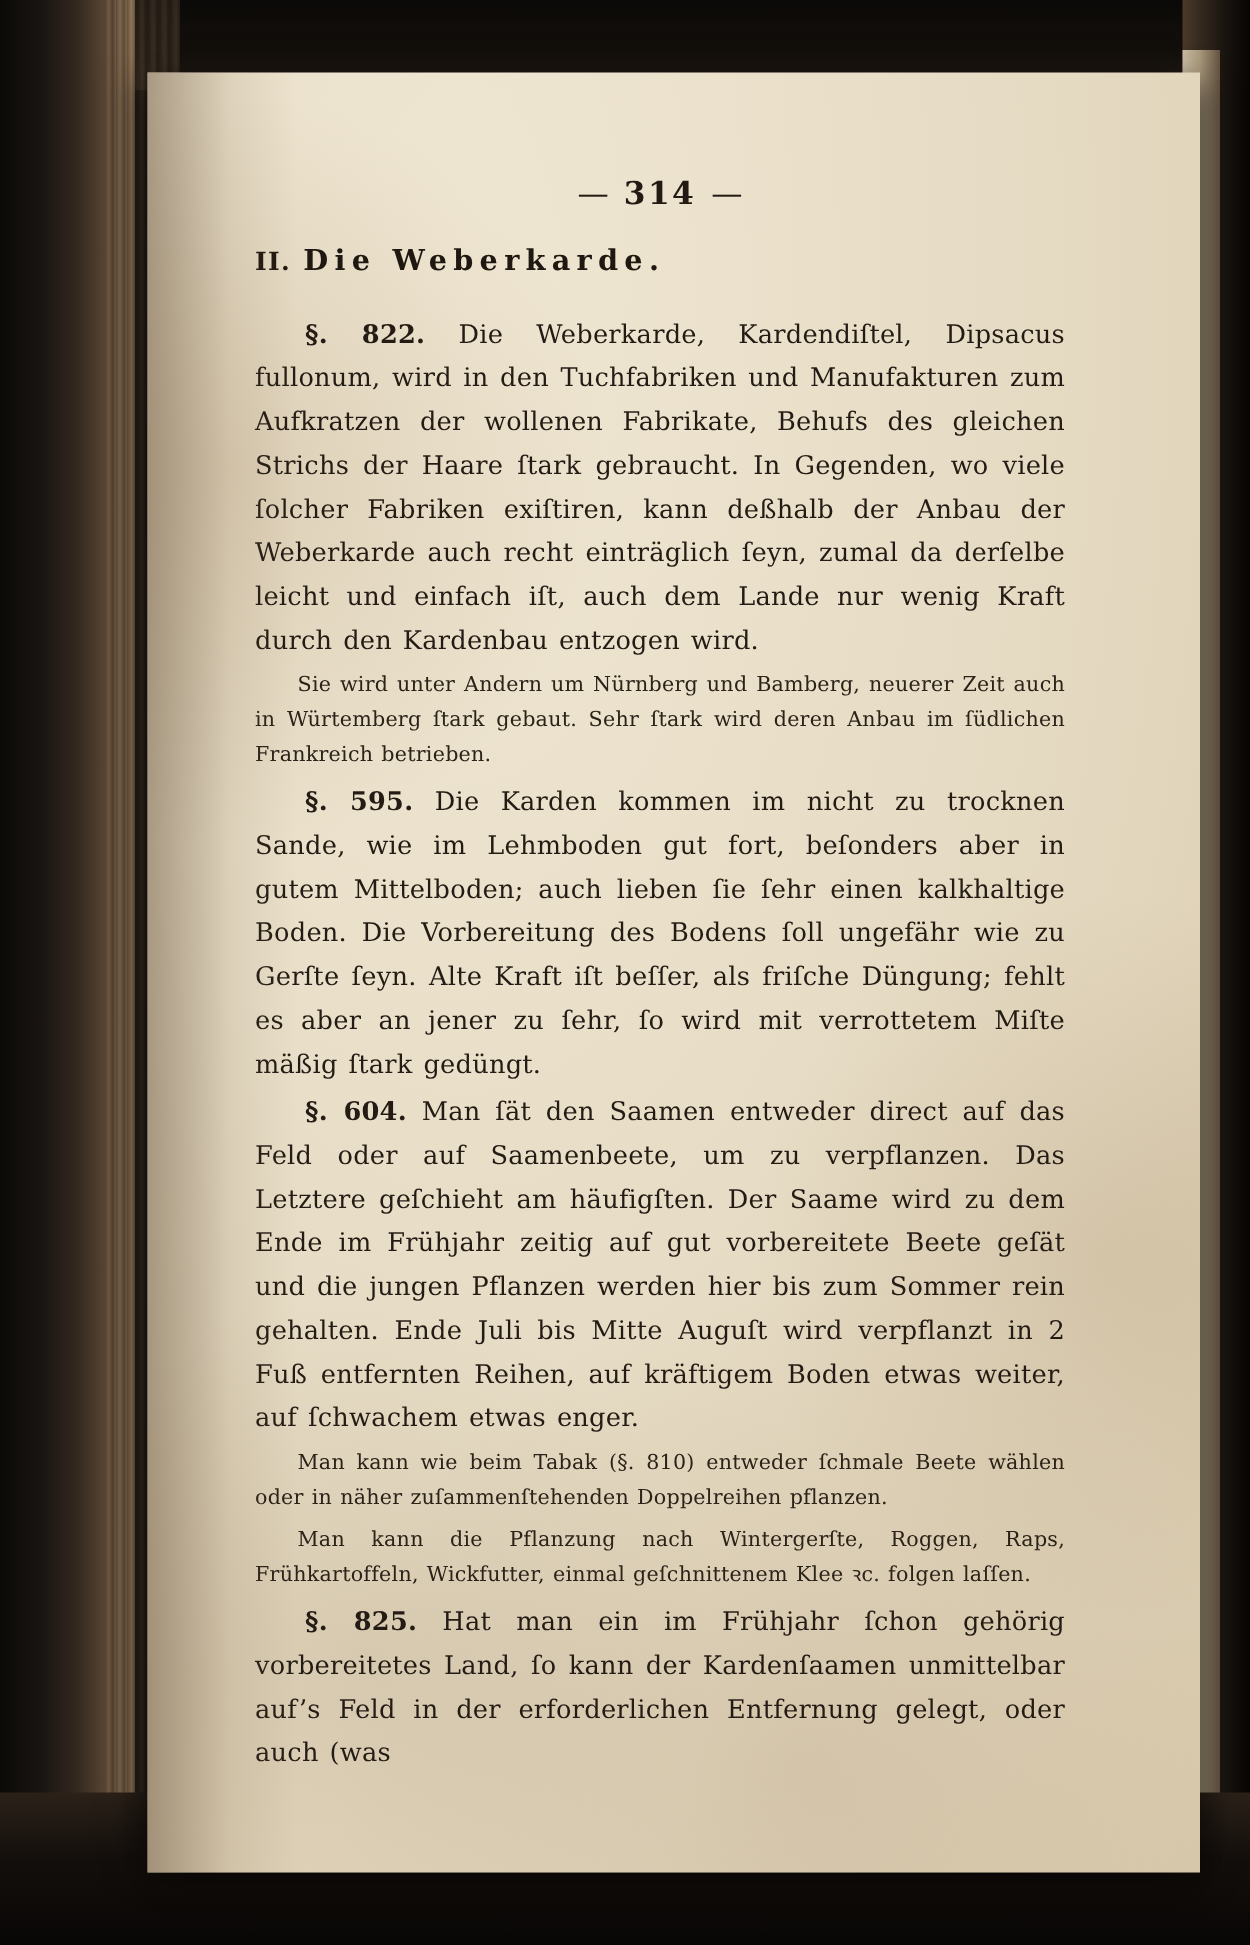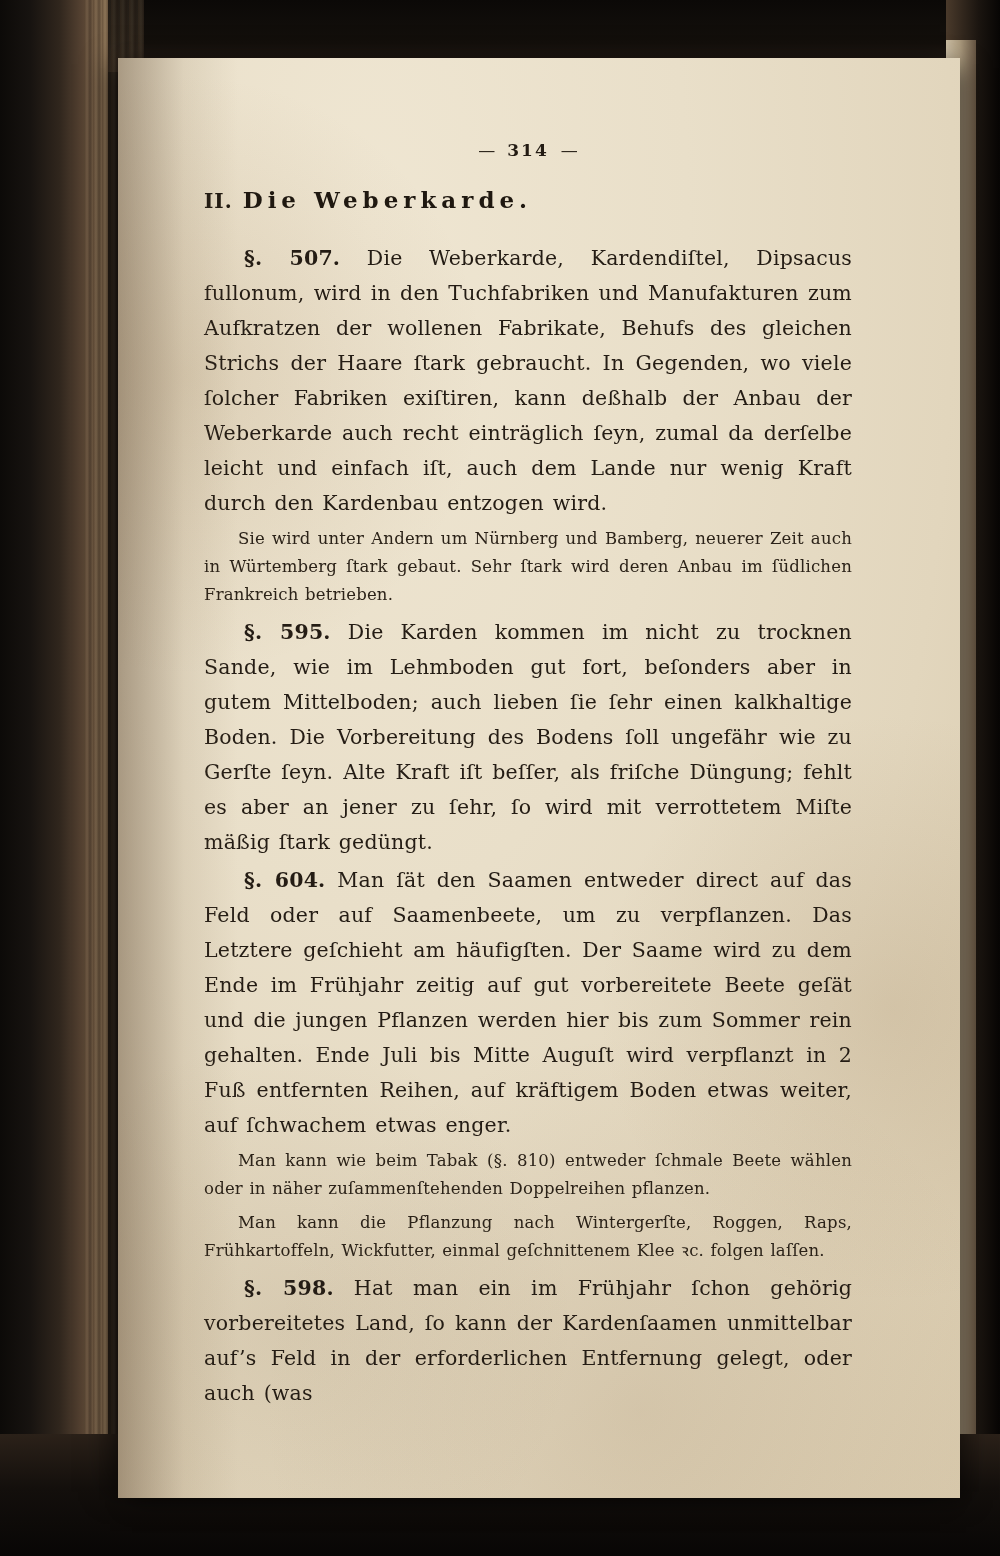--- a/index.html
+++ b/index.html
@@ -96,21 +96,21 @@
     left: 86px;
     top: 82px;
     width: 648px;
     color: #241c14;
   }
 
   
   .folio {
     text-align: center;
     font-family: "DejaVu Serif", serif;
-    font-size: 17px;
+    font-size: 25px;
     letter-spacing: 2px;
     color: #231b13;
     margin-bottom: 26px;
     font-weight: 600;
   }
   .folio .dash { font-weight: 400; letter-spacing: 0; padding: 0 12px; }
 
   .chapter-head {
     text-align: left;
     font-family: "DejaVu Serif", serif;
@@ -166,21 +166,21 @@
 
       <div class="folio">
         <span class="dash">—</span><span>314</span><span class="dash">—</span>
       </div>
 
       <div class="chapter-head">
         <span class="numeral">II.</span><span>Die Weberkarde.</span>
       </div>
 
       <p class="body">
-        <span class="sec">§. 507.</span>
+        <span class="sec">§. 822.</span>
         <span>Die Weberkarde, Kardendiſtel, Dipsacus fullonum, wird in den Tuchfabriken und Manufakturen zum Aufkratzen der wollenen Fabrikate, Behufs des gleichen Strichs der Haare ſtark gebraucht. In Gegenden, wo viele ſolcher Fabriken exiſtiren, kann deßhalb der Anbau der Weberkarde auch recht einträglich ſeyn, zumal da derſelbe leicht und einfach iſt, auch dem Lande nur wenig Kraft durch den Kardenbau entzogen wird.</span>
       </p>
 
       <p class="small">
         <span>Sie wird unter Andern um Nürnberg und Bamberg, neuerer Zeit auch in Würtemberg ſtark gebaut. Sehr ſtark wird deren Anbau im ſüdlichen Frankreich betrieben.</span>
       </p>
 
       <p class="body">
         <span class="sec">§. 595.</span>
         <span>Die Karden kommen im nicht zu trocknen Sande, wie im Lehmboden gut fort, beſonders aber in gutem Mittelboden; auch lieben ſie ſehr einen kalkhaltige Boden. Die Vorbereitung des Bodens ſoll ungefähr wie zu Gerſte ſeyn. Alte Kraft iſt beſſer, als friſche Düngung; fehlt es aber an jener zu ſehr, ſo wird mit verrottetem Miſte mäßig ſtark gedüngt.</span>
@@ -193,19 +193,19 @@
 
       <p class="small">
         <span>Man kann wie beim Tabak (§. 810) entweder ſchmale Beete wählen oder in näher zuſammenſtehenden Doppelreihen pflanzen.</span>
       </p>
 
       <p class="small">
         <span>Man kann die Pflanzung nach Wintergerſte, Roggen, Raps, Frühkartoffeln, Wickfutter, einmal geſchnittenem Klee ꝛc. folgen laſſen.</span>
       </p>
 
       <p class="body">
-        <span class="sec">§. 598.</span>
+        <span class="sec">§. 825.</span>
         <span>Hat man ein im Frühjahr ſchon gehörig vorbereitetes Land, ſo kann der Kardenſaamen unmittelbar auf’s Feld in der erforderlichen Entfernung gelegt, oder auch (was</span>
       </p>
 
     </div>
   </div>
 </div>
 
 </body></html>

